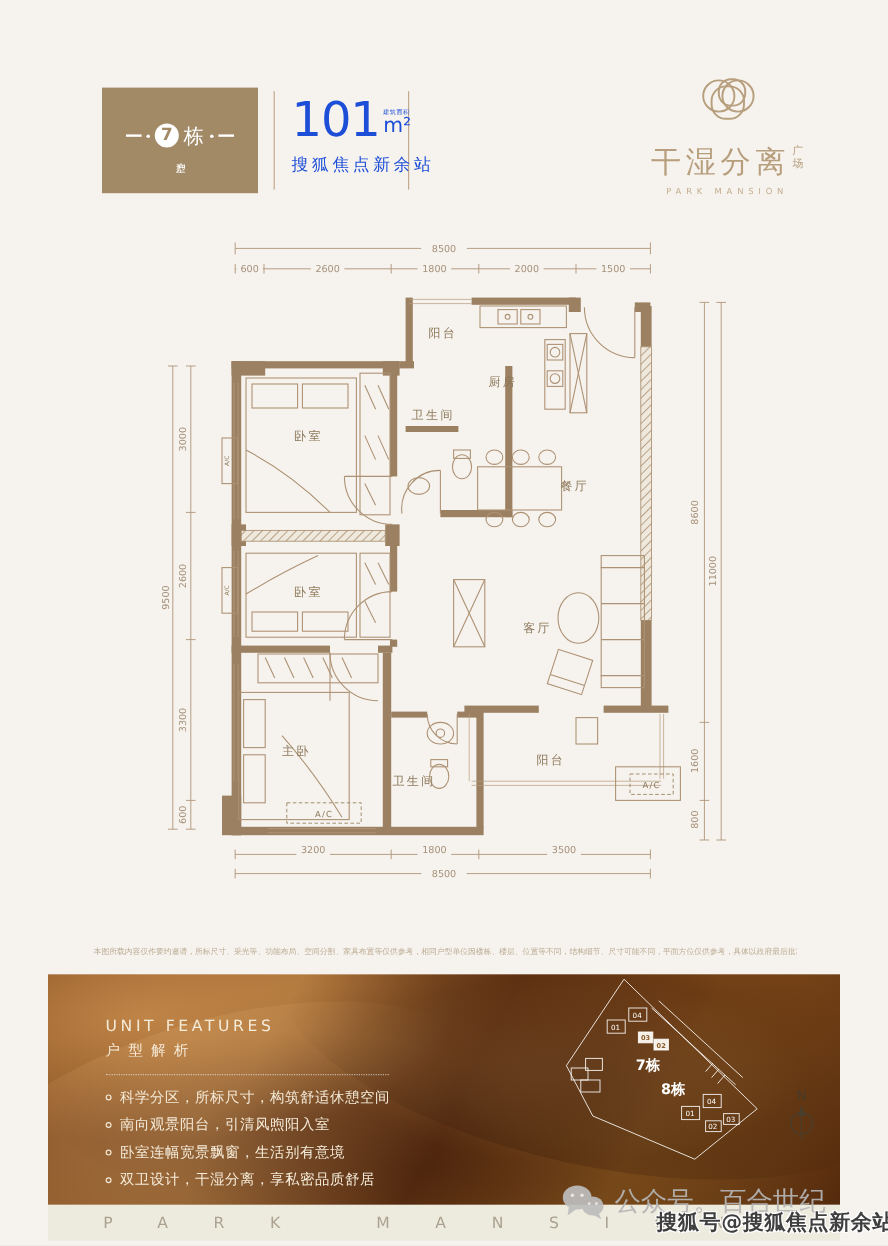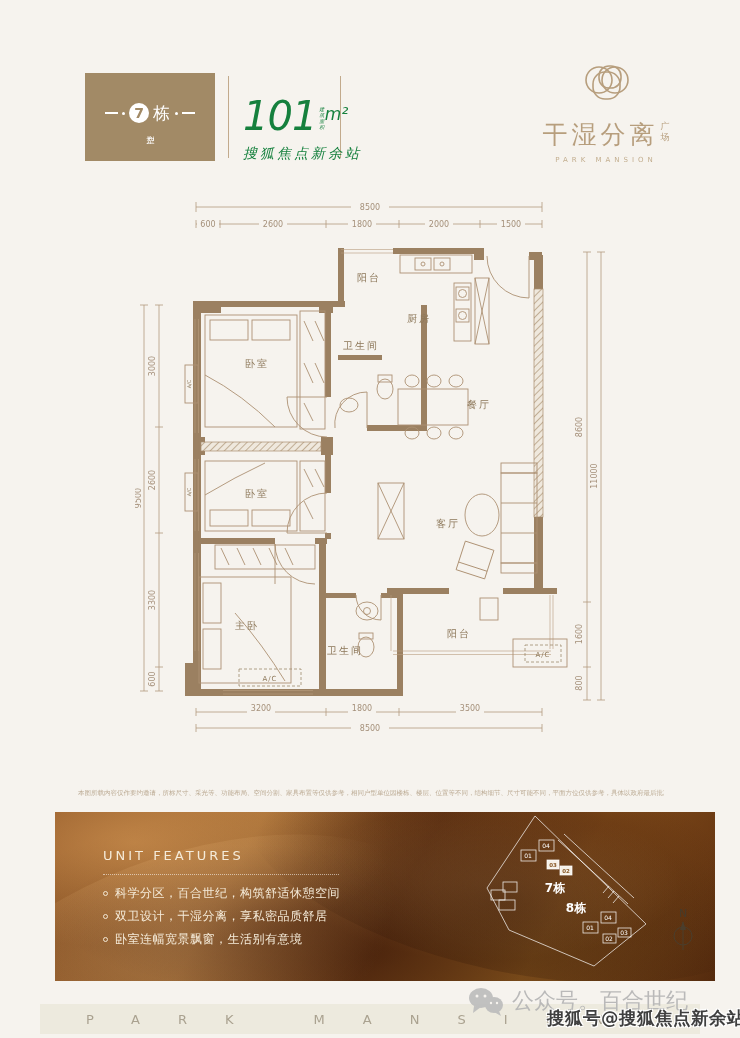--- a/index.html
+++ b/index.html
@@ -14,24 +14,24 @@
   .badge-row1{display:flex;align-items:center;gap:4px;}
   .badge-dash{width:13px;height:2px;background:#fff;}
   .badge-dot{width:3px;height:3px;border-radius:50%;background:#fff;}
   .badge-circle{width:20px;height:20px;border-radius:50%;background:#fff;color:#a28a66;
                 font-size:14px;font-weight:bold;display:flex;align-items:center;justify-content:center;}
   .badge-dong{font-size:17px;letter-spacing:1px;}
   .badge-row2{display:flex;align-items:flex-end;gap:4px;}
   .badge-unit{font-size:33px;line-height:1;font-weight:500;}
   .badge-unit-label{font-size:8px;line-height:1.15;writing-mode:vertical-rl;letter-spacing:1px;margin-bottom:2px;}
   .vsep{width:1px;background:#c2aa8c;top:76px;height:82px;}
-  .area-block{left:243px;top:96px;width:96px;color:#15803d;font-style:italic;}
+  .area-block{left:243px;top:80px;width:96px;color:#1d4ed8;}
   .area-row{display:flex;align-items:flex-start;}
   .area-num{font-size:40px;line-height:1;font-weight:400;letter-spacing:-1px;}
-  .area-unit-wrap{display:flex;align-items:flex-start;margin-left:3px;margin-top:10px;}
+  .area-unit-wrap{display:flex;flex-direction:column;align-items:flex-start;margin-left:3px;margin-top:10px;}
   .area-unit-label{font-size:5px;letter-spacing:.5px;}
   .area-unit{font-size:17px;line-height:1;}
   .area-rooms{margin-top:9px;font-size:14px;letter-spacing:3px;white-space:nowrap;}
   .logo{left:518px;top:56px;width:176px;text-align:center;color:#b79e7d;}
   .logo-emblem{display:block;margin:0 auto;}
   .logo-cnrow{display:flex;justify-content:center;align-items:flex-start;margin-top:4px;}
   .logo-cn{font-size:25px;letter-spacing:4px;font-weight:500;}
   .logo-sub{font-size:9px;line-height:1.2;text-align:left;margin-left:2px;margin-top:3px;}
   .logo-en{margin-top:5px;font-size:7px;letter-spacing:4px;color:#c3ae8f;}
 
@@ -46,21 +46,21 @@
   .dim .bg{fill:#f6f3ee;}
   .fp-room{font-size:10px;fill:#8d785a;letter-spacing:2px;text-anchor:middle;}
   .fp-ac{font-size:7px;fill:#8d785a;text-anchor:middle;letter-spacing:1px;}
   .fp-ac-small{font-size:5px;fill:#8d785a;text-anchor:middle;}
 
   
   .disclaimer{left:78px;top:789px;width:586px;font-size:6.5px;color:#bcab94;white-space:nowrap;
               overflow:hidden;text-align:center;}
 
   
-  .brown{left:55px;top:812px;width:660px;height:169px;overflow:hidden;
+  .brown{left:40px;top:812px;width:660px;height:192px;overflow:hidden;
     background:
       radial-gradient(ellipse 420px 170px at 12% 18%, rgba(224,162,92,.55), transparent 62%),
       radial-gradient(ellipse 520px 210px at 82% 8%, rgba(96,44,14,.6), transparent 60%),
       radial-gradient(ellipse 640px 240px at 48% 85%, rgba(58,24,7,.6), transparent 65%),
       radial-gradient(ellipse 320px 130px at 66% 42%, rgba(238,182,112,.45), transparent 60%),
       radial-gradient(ellipse 300px 110px at 30% 62%, rgba(70,30,10,.5), transparent 65%),
       linear-gradient(118deg,#8a5224,#a76f36 28%,#6e3d18 52%,#9a6524 74%,#572c0e);}
   .silk{position:absolute;border-radius:50%;pointer-events:none;}
   .silk1{left:-120px;top:40px;width:520px;height:260px;
          background:radial-gradient(ellipse at 50% 30%, rgba(255,205,140,.25), transparent 60%);transform:rotate(-18deg);}
@@ -397,32 +397,37 @@
   </svg>
 
   <div class="abs disclaimer">本图所载内容仅作要约邀请，所标尺寸、采光等、功能布局、空间分割、家具布置等仅供参考，相同户型单位因楼栋、楼层、位置等不同，结构细节、尺寸可能不同，平面方位仅供参考，具体以政府最后批准文件及双方签订之法律文件为准并以正式合同约定为准。</div>
 
   <div class="abs brown">
     <div class="silk silk1"></div>
     <div class="silk silk2"></div>
 
     <div class="features">
       <div class="feat-en">UNIT FEATURES</div>
+      <div class="feat-cn">户型解析</div>
       <div class="feat-dots"></div>
       <div class="feat-item">
         <span class="feat-bullet"></span>
-        <span>科学分区，百合世纪，构筑舒适休憩空间</span>
+        <span>科学分区，所标尺寸，构筑舒适休憩空间</span>
+      </div>
+      <div class="feat-item">
+        <span class="feat-bullet"></span>
+        <span>南向观景阳台，引清风煦阳入室</span>
+      </div>
+      <div class="feat-item">
+        <span class="feat-bullet"></span>
+        <span>卧室连幅宽景飘窗，生活别有意境</span>
       </div>
       <div class="feat-item">
         <span class="feat-bullet"></span>
         <span>双卫设计，干湿分离，享私密品质舒居</span>
-      </div>
-      <div class="feat-item">
-        <span class="feat-bullet"></span>
-        <span>卧室连幅宽景飘窗，生活别有意境</span>
       </div>
     </div>
 
     <svg class="sp" viewBox="0 0 252 172">
       <path d="M72,4 L183,112 L131,154 L46,118 L24,76 Z"></path>
       <line x1="95" y1="28" x2="165" y2="92"></line>
         <line x1="101" y1="22" x2="171" y2="86"></line>
       <line x1="146" y1="74" x2="140" y2="81"></line>
         <line x1="151" y1="79" x2="145" y2="86"></line>
         <line x1="156" y1="84" x2="150" y2="91"></line>

